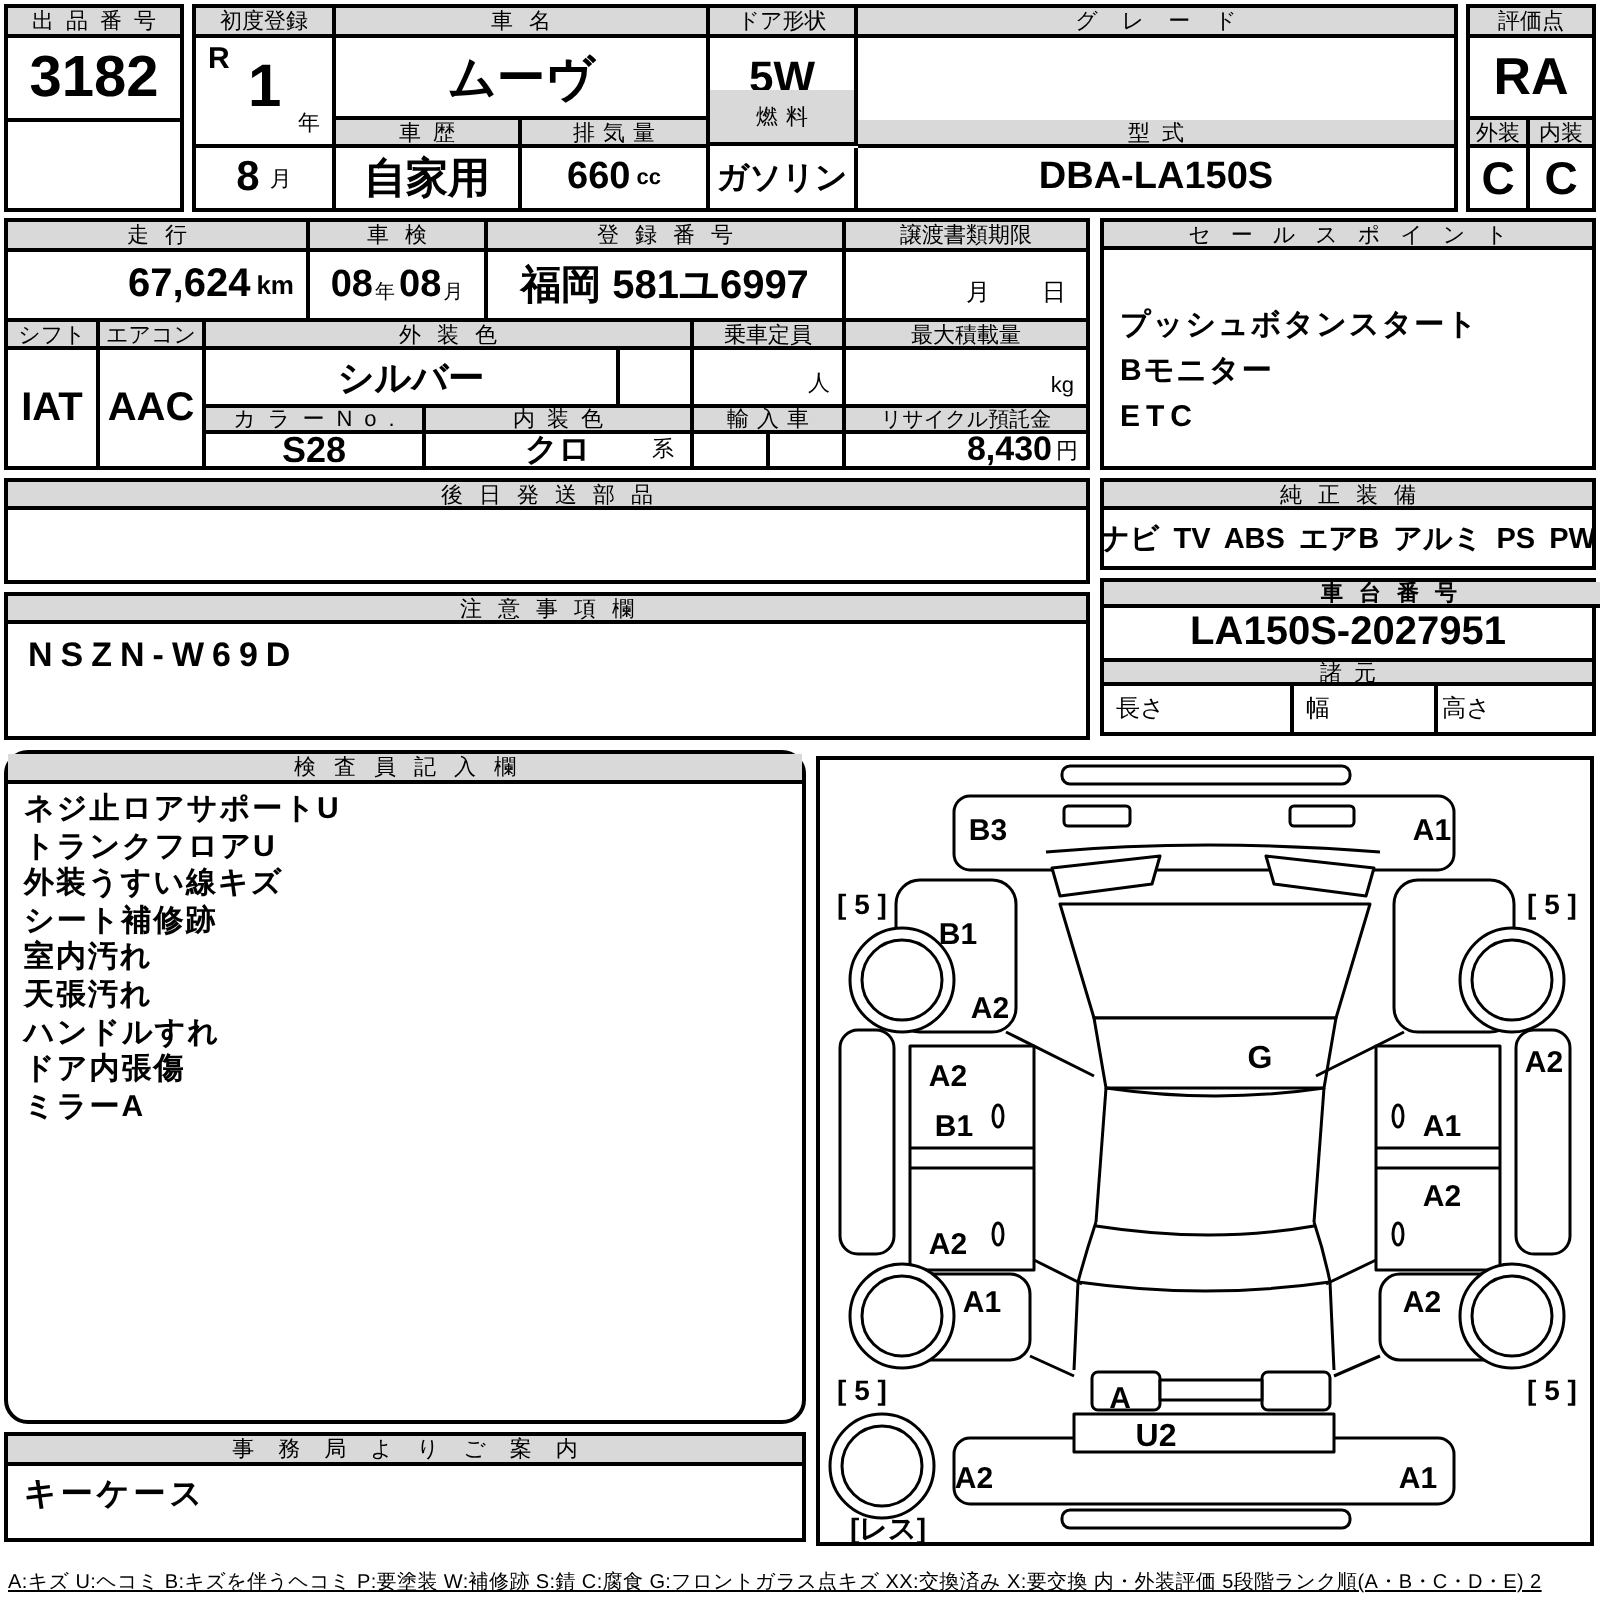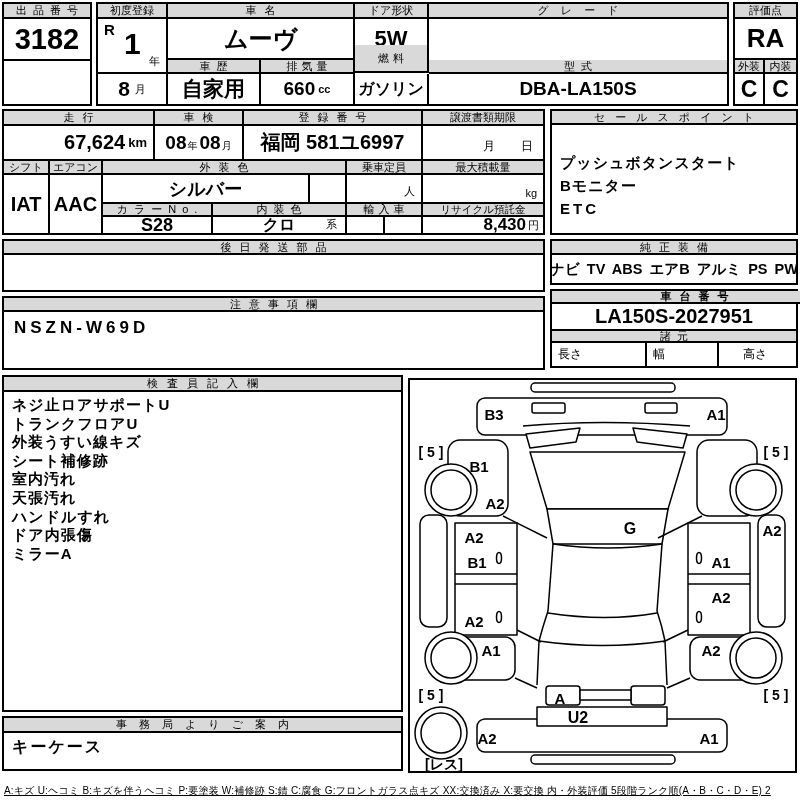--- a/index.html
+++ b/index.html
@@ -157,24 +157,24 @@
   <div class="cell hdr bb ls8" style="left:0;top:0;width:539px;height:14px;">注意事項欄</div>
   <div class="cell left-line" style="left:0;top:14px;width:539px;height:56px;align-items:flex-start;padding:6px 0 0 10px;font-weight:bold;font-size:17px;letter-spacing:4px;">NSZN-W69D</div>
 </div>
 
 <div class="box" style="left:550px;top:289px;width:248px;height:79px;">
   <div class="cell hdr bb ls8" style="left:0;top:0;width:285px;height:13px;font-weight:bold;">車台番号</div>
   <div class="cell v bb" style="left:0;top:13px;width:244px;height:27px;font-size:20px;">LA150S-2027951</div>
   <div class="cell hdr bb ls6" style="left:0;top:40px;width:244px;height:12px;">諸元</div>
   <div class="cell br left-line" style="left:0;top:52px;width:95px;height:23px;padding-left:6px;font-size:12px;">長さ</div>
   <div class="cell br left-line" style="left:95px;top:52px;width:72px;height:23px;padding-left:6px;font-size:12px;">幅</div>
-  <div class="cell left-line" style="left:167px;top:52px;width:77px;height:23px;padding-left:24px;font-size:12px;">高さ</div>
-</div>
-
-<div class="box" style="left:2px;top:375px;width:401px;height:337px;">
+  <div class="cell left-line" style="left:167px;top:52px;width:77px;height:23px;padding-left:2px;font-size:12px;">高さ</div>
+</div>
+
+<div class="box" style="left:2px;top:375px;width:401px;height:337px;border-radius:12px;">
   <div class="cell hdr bb" style="left:0;top:0;width:397px;height:15px;letter-spacing:9px;text-indent:9px;">検査員記入欄</div>
   <div style="position:absolute;left:8px;top:19px;">
     <div class="list-line">ネジ止ロアサポートU</div>
     <div class="list-line">トランクフロアU</div>
     <div class="list-line">外装うすい線キズ</div>
     <div class="list-line">シート補修跡</div>
     <div class="list-line">室内汚れ</div>
     <div class="list-line">天張汚れ</div>
     <div class="list-line">ハンドルすれ</div>
     <div class="list-line">ドア内張傷</div>

